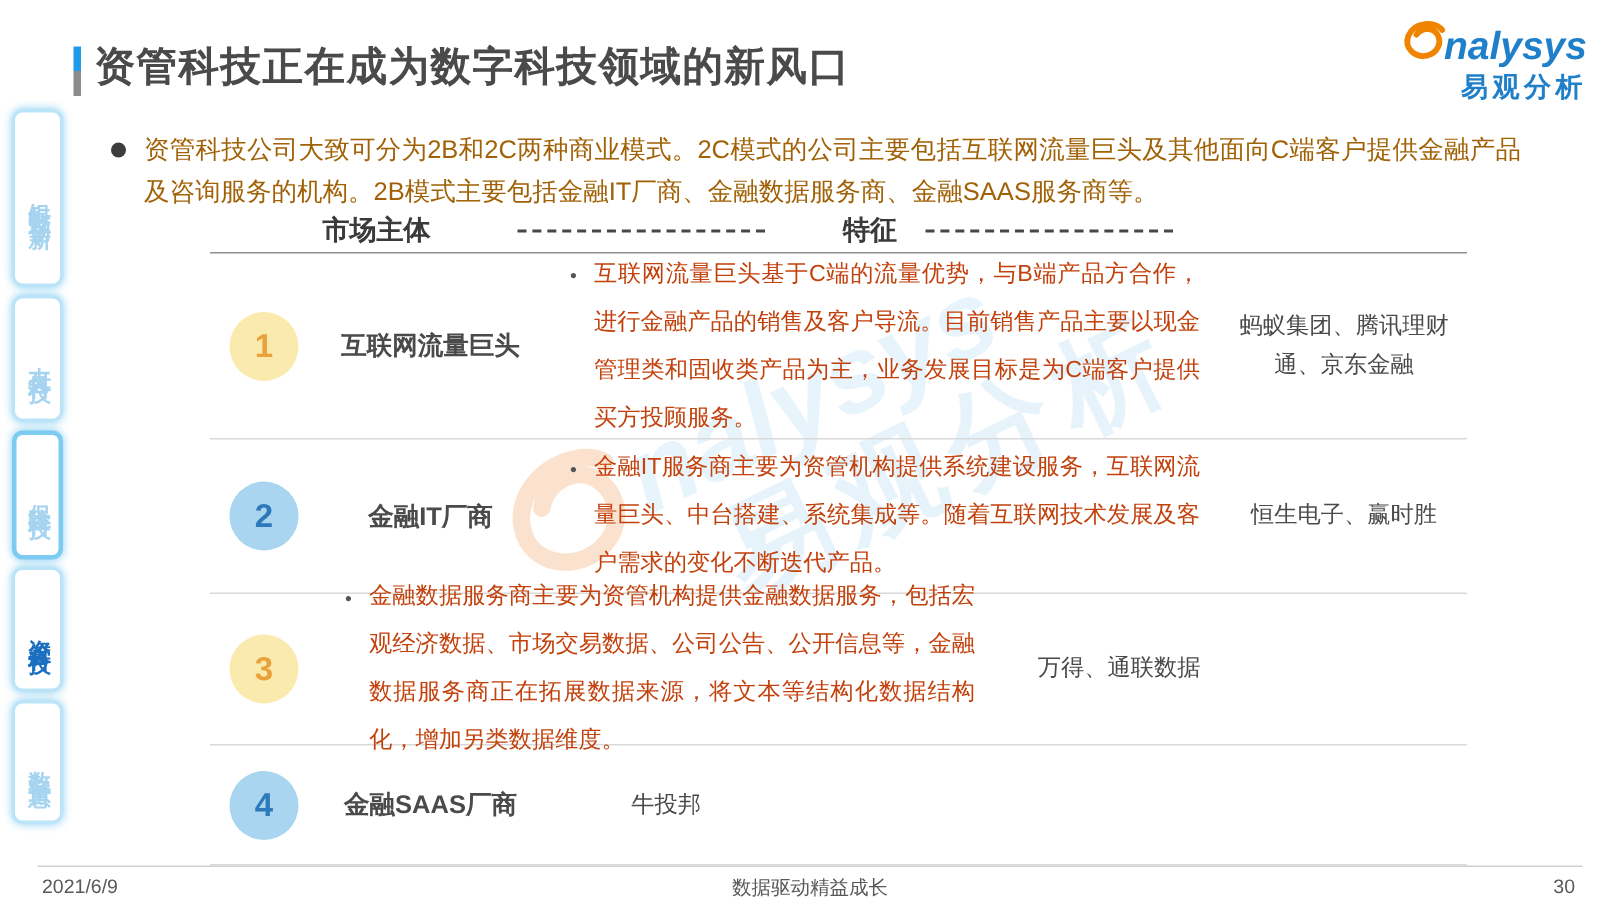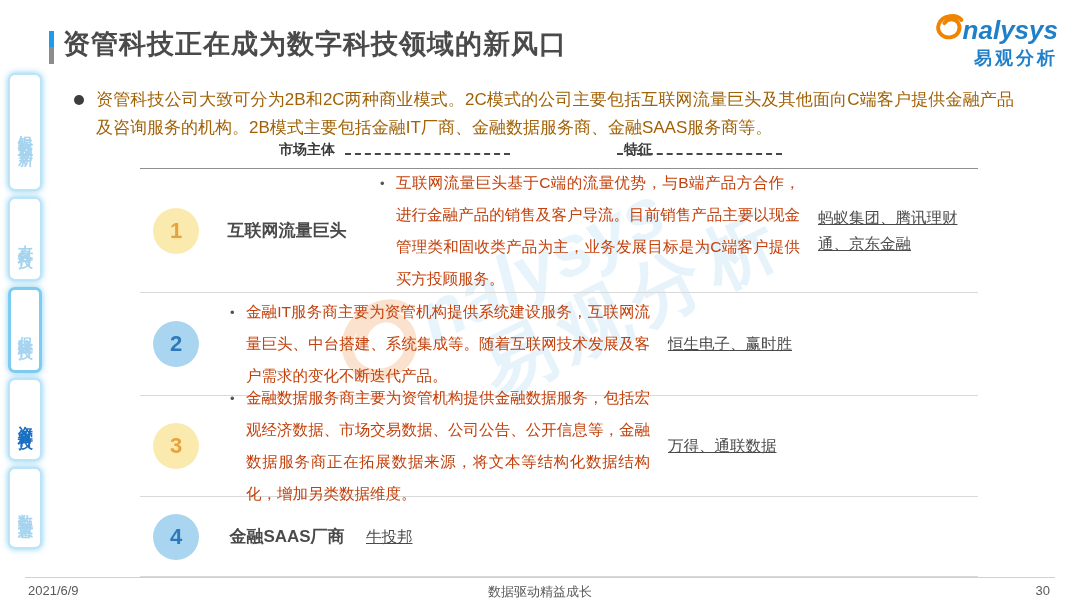--- a/index.html
+++ b/index.html
@@ -68,21 +68,21 @@
   .wm-row { display:flex; align-items:center; }
   .wm-swirl { width:96px; height:84px; }
   .wm-brand { font-size:72px; font-weight:bold; font-style:italic; color:#cde8f8; }
   .wm-cn { font-size:72px; font-weight:bold; color:#cae6f7; letter-spacing:10px; margin:-14px 0 0 130px; }
 
   
   .tbl { position:absolute; left:140px; top:141px; width:838px; }
   .tbl-head {
     position:relative; height:28px; border-bottom:1px solid #8f8f8f;
   }
-  .th { position:absolute; top:0; font-size:14px; font-weight:bold; color:#3a3a3a; text-align:right; }
+  .th { position:absolute; top:0; font-size:18px; font-weight:bold; color:#3a3a3a; text-align:left; }
   .th-subject { left:75px;  width:120px; }
   .th-feature { left:422px; width:90px; }
   .th-vendor  { left:690px; width:120px; }
   .dashes { position:absolute; top:12px; border-top:2.5px dashed #474747; }
   .dash-1 { left:205px; width:165px; }
   .dash-2 { left:477px; width:165px; }
 
   .row { display:flex; align-items:center; border-bottom:1px solid #d9d9d9; }
   .row-1 { height:124px; } .row-2 { height:103px; }
   .row-3 { height:101px; } .row-4 { height:80px; }
@@ -99,22 +99,22 @@
   }
   .c-feature {
     width:452px; position:relative; padding:0 14px 0 34px;
     font-size:15.5px; line-height:32px; color:#c2410c; text-align:justify;
   }
   .c-feature::before {
     content:"\2022"; position:absolute; left:18px; top:1px;
     font-size:13px; color:#555555;
   }
   .c-vendor {
-    width:164px; padding:0 4px; 
-    font-size:15.5px; line-height:26px; color:#4a4a4a;text-decoration:underline;
+    width:164px; padding:0 4px; text-align:center;
+    font-size:15.5px; line-height:26px; color:#4a4a4a;
   }
 
   
   .footer-line { position:absolute; left:25px; top:577px; width:1030px; border-top:1px solid #d0d0d0; }
   .footer-date   { position:absolute; left:28px;  top:583px; font-size:13px; color:#595959; }
   .footer-center { position:absolute; left:0; right:0; top:583px; text-align:center; font-size:13px; color:#595959; }
   .footer-page   { position:absolute; right:30px; top:583px; font-size:13px; color:#595959; }
 </style>
 </head>
 <body>
@@ -177,20 +177,21 @@
         </div>
       <div class="c-subject">互联网流量巨头</div>
       <div class="c-feature">互联网流量巨头基于C端的流量优势，与B端产品方合作，进行金融产品的销售及客户导流。目前销售产品主要以现金管理类和固收类产品为主，业务发展目标是为C端客户提供买方投顾服务。</div>
       <div class="c-vendor">蚂蚁集团、腾讯理财通、京东金融</div>
     </div>
 
     <div class="row row-2">
       <div class="c-num">
           <div class="circle blue">2</div>
         </div>
+      <div class="c-subject">金融IT厂商</div>
       <div class="c-feature">金融IT服务商主要为资管机构提供系统建设服务，互联网流量巨头、中台搭建、系统集成等。随着互联网技术发展及客户需求的变化不断迭代产品。</div>
       <div class="c-vendor">恒生电子、赢时胜</div>
     </div>
 
     <div class="row row-3">
       <div class="c-num">
           <div class="circle yellow">3</div>
         </div>
       <div class="c-feature">金融数据服务商主要为资管机构提供金融数据服务，包括宏观经济数据、市场交易数据、公司公告、公开信息等，金融数据服务商正在拓展数据来源，将文本等结构化数据结构化，增加另类数据维度。</div>
       <div class="c-vendor">万得、通联数据</div>

